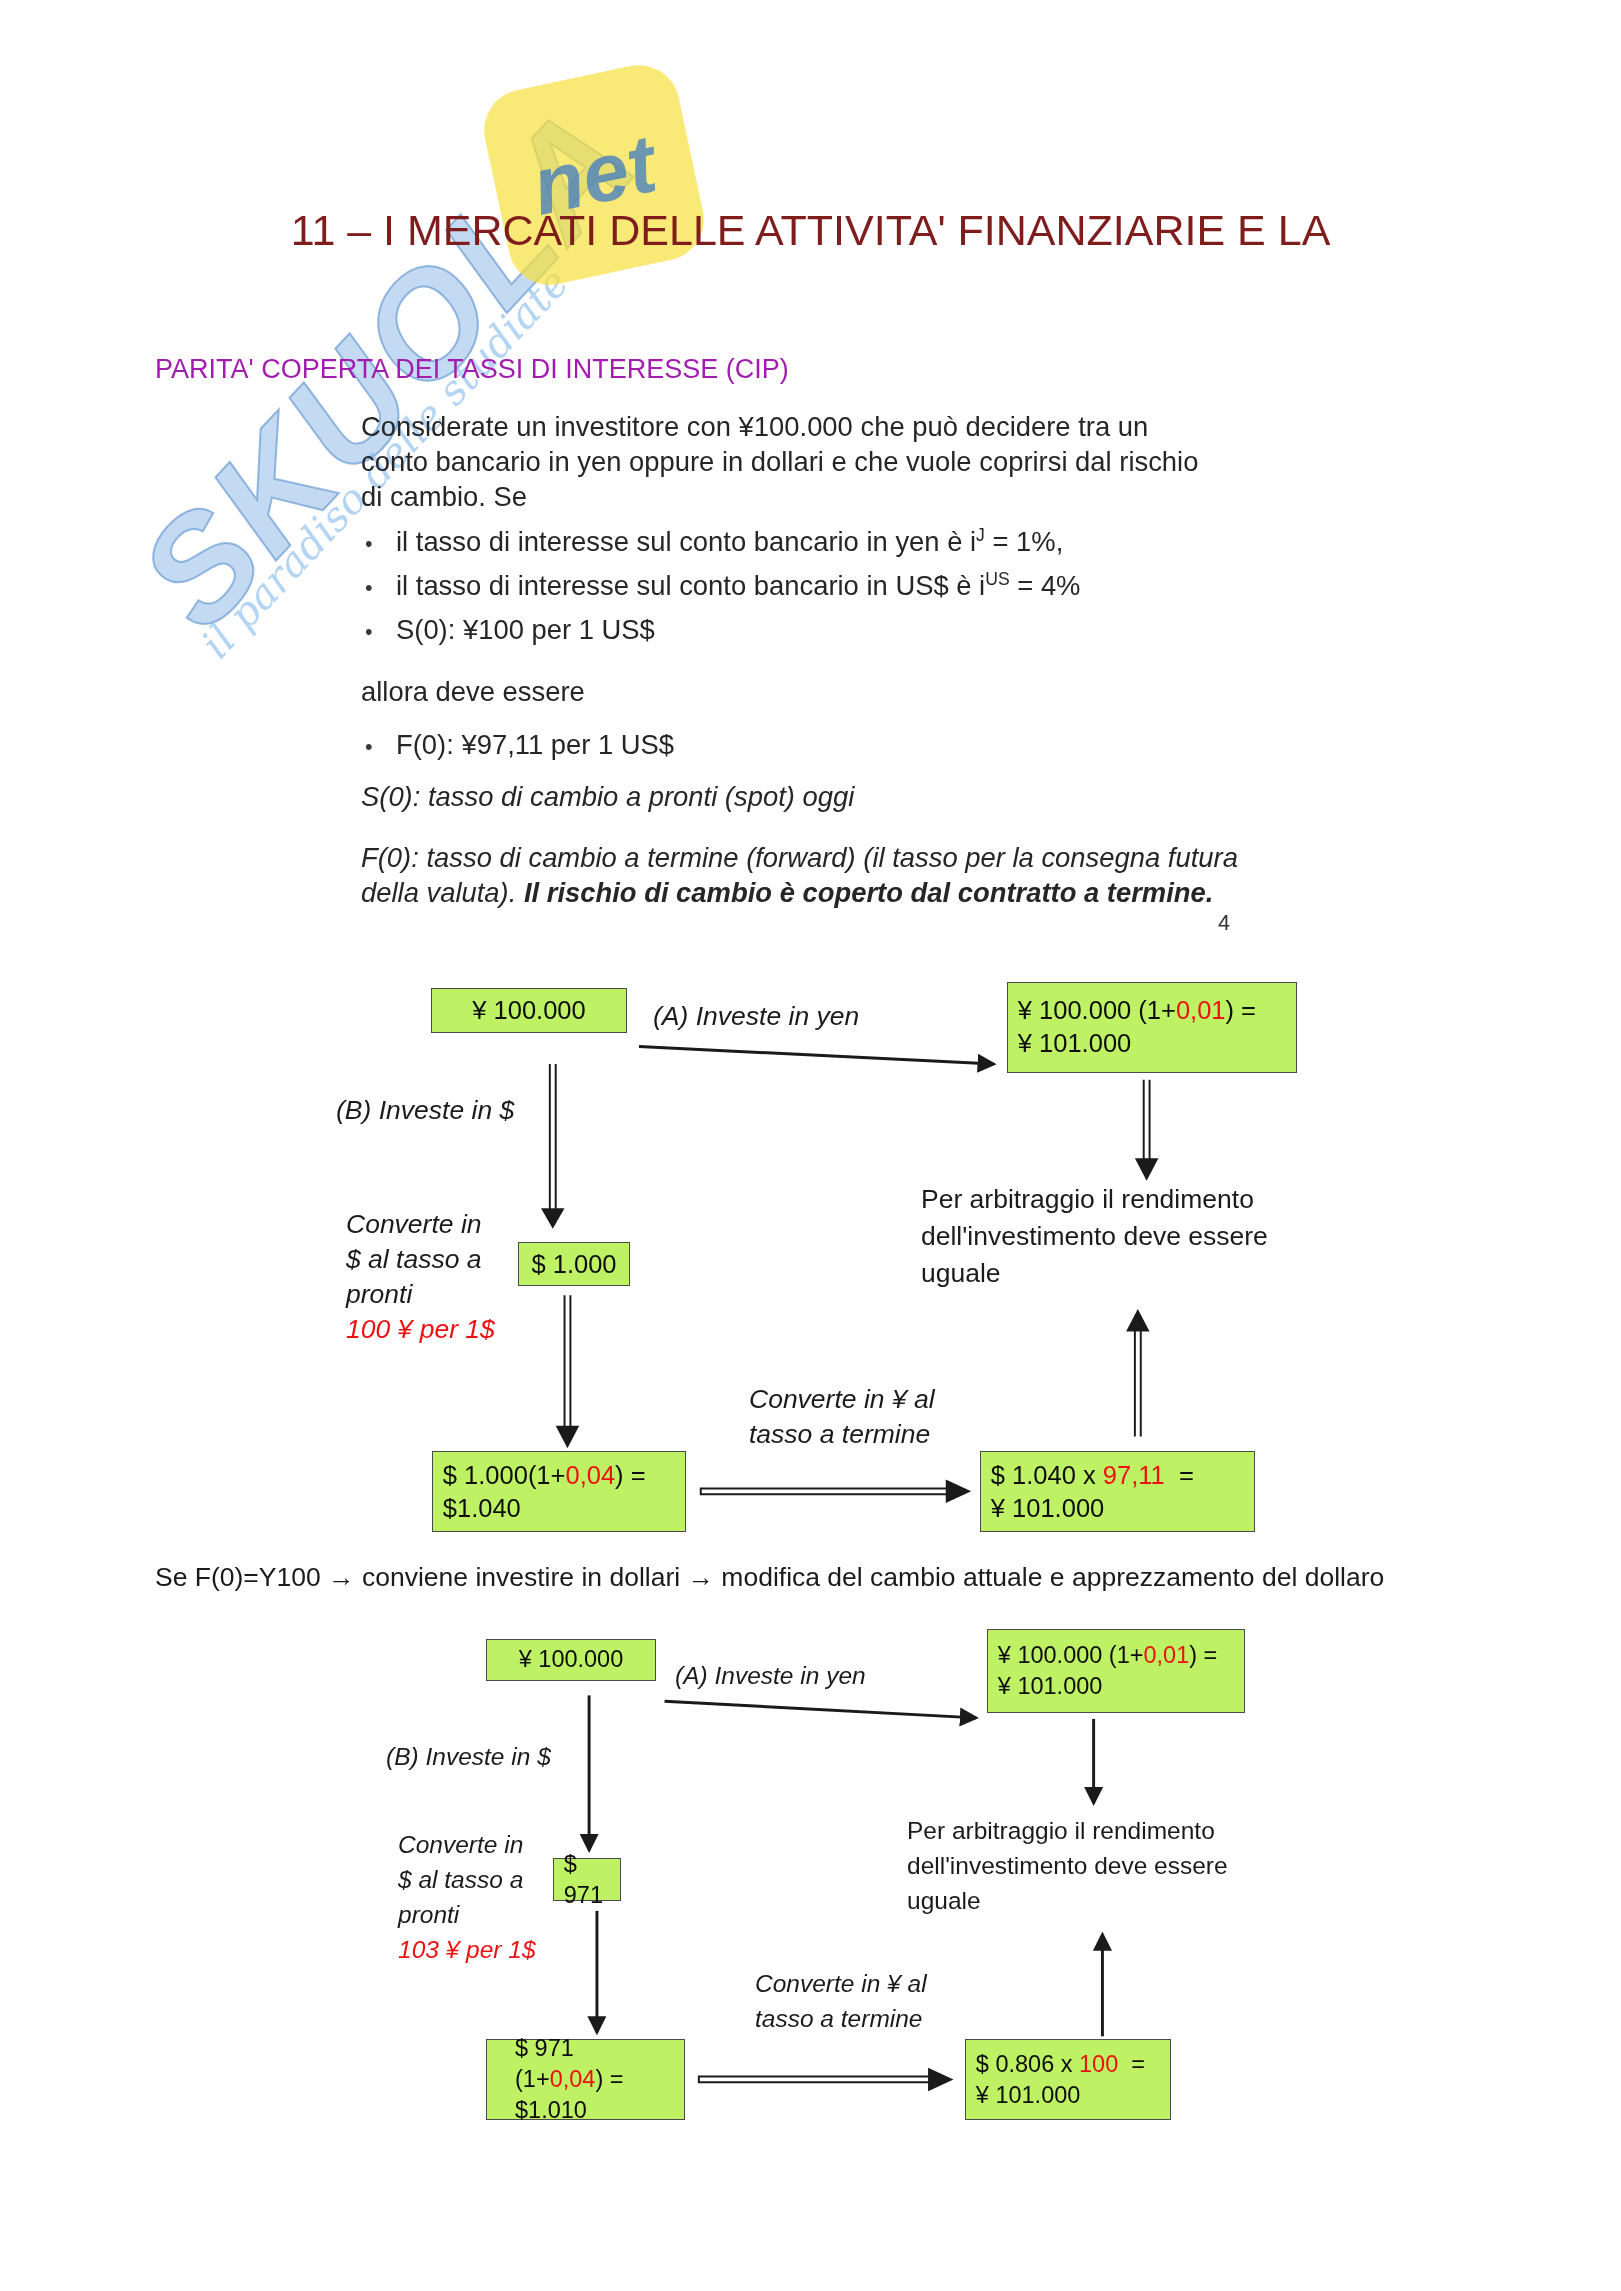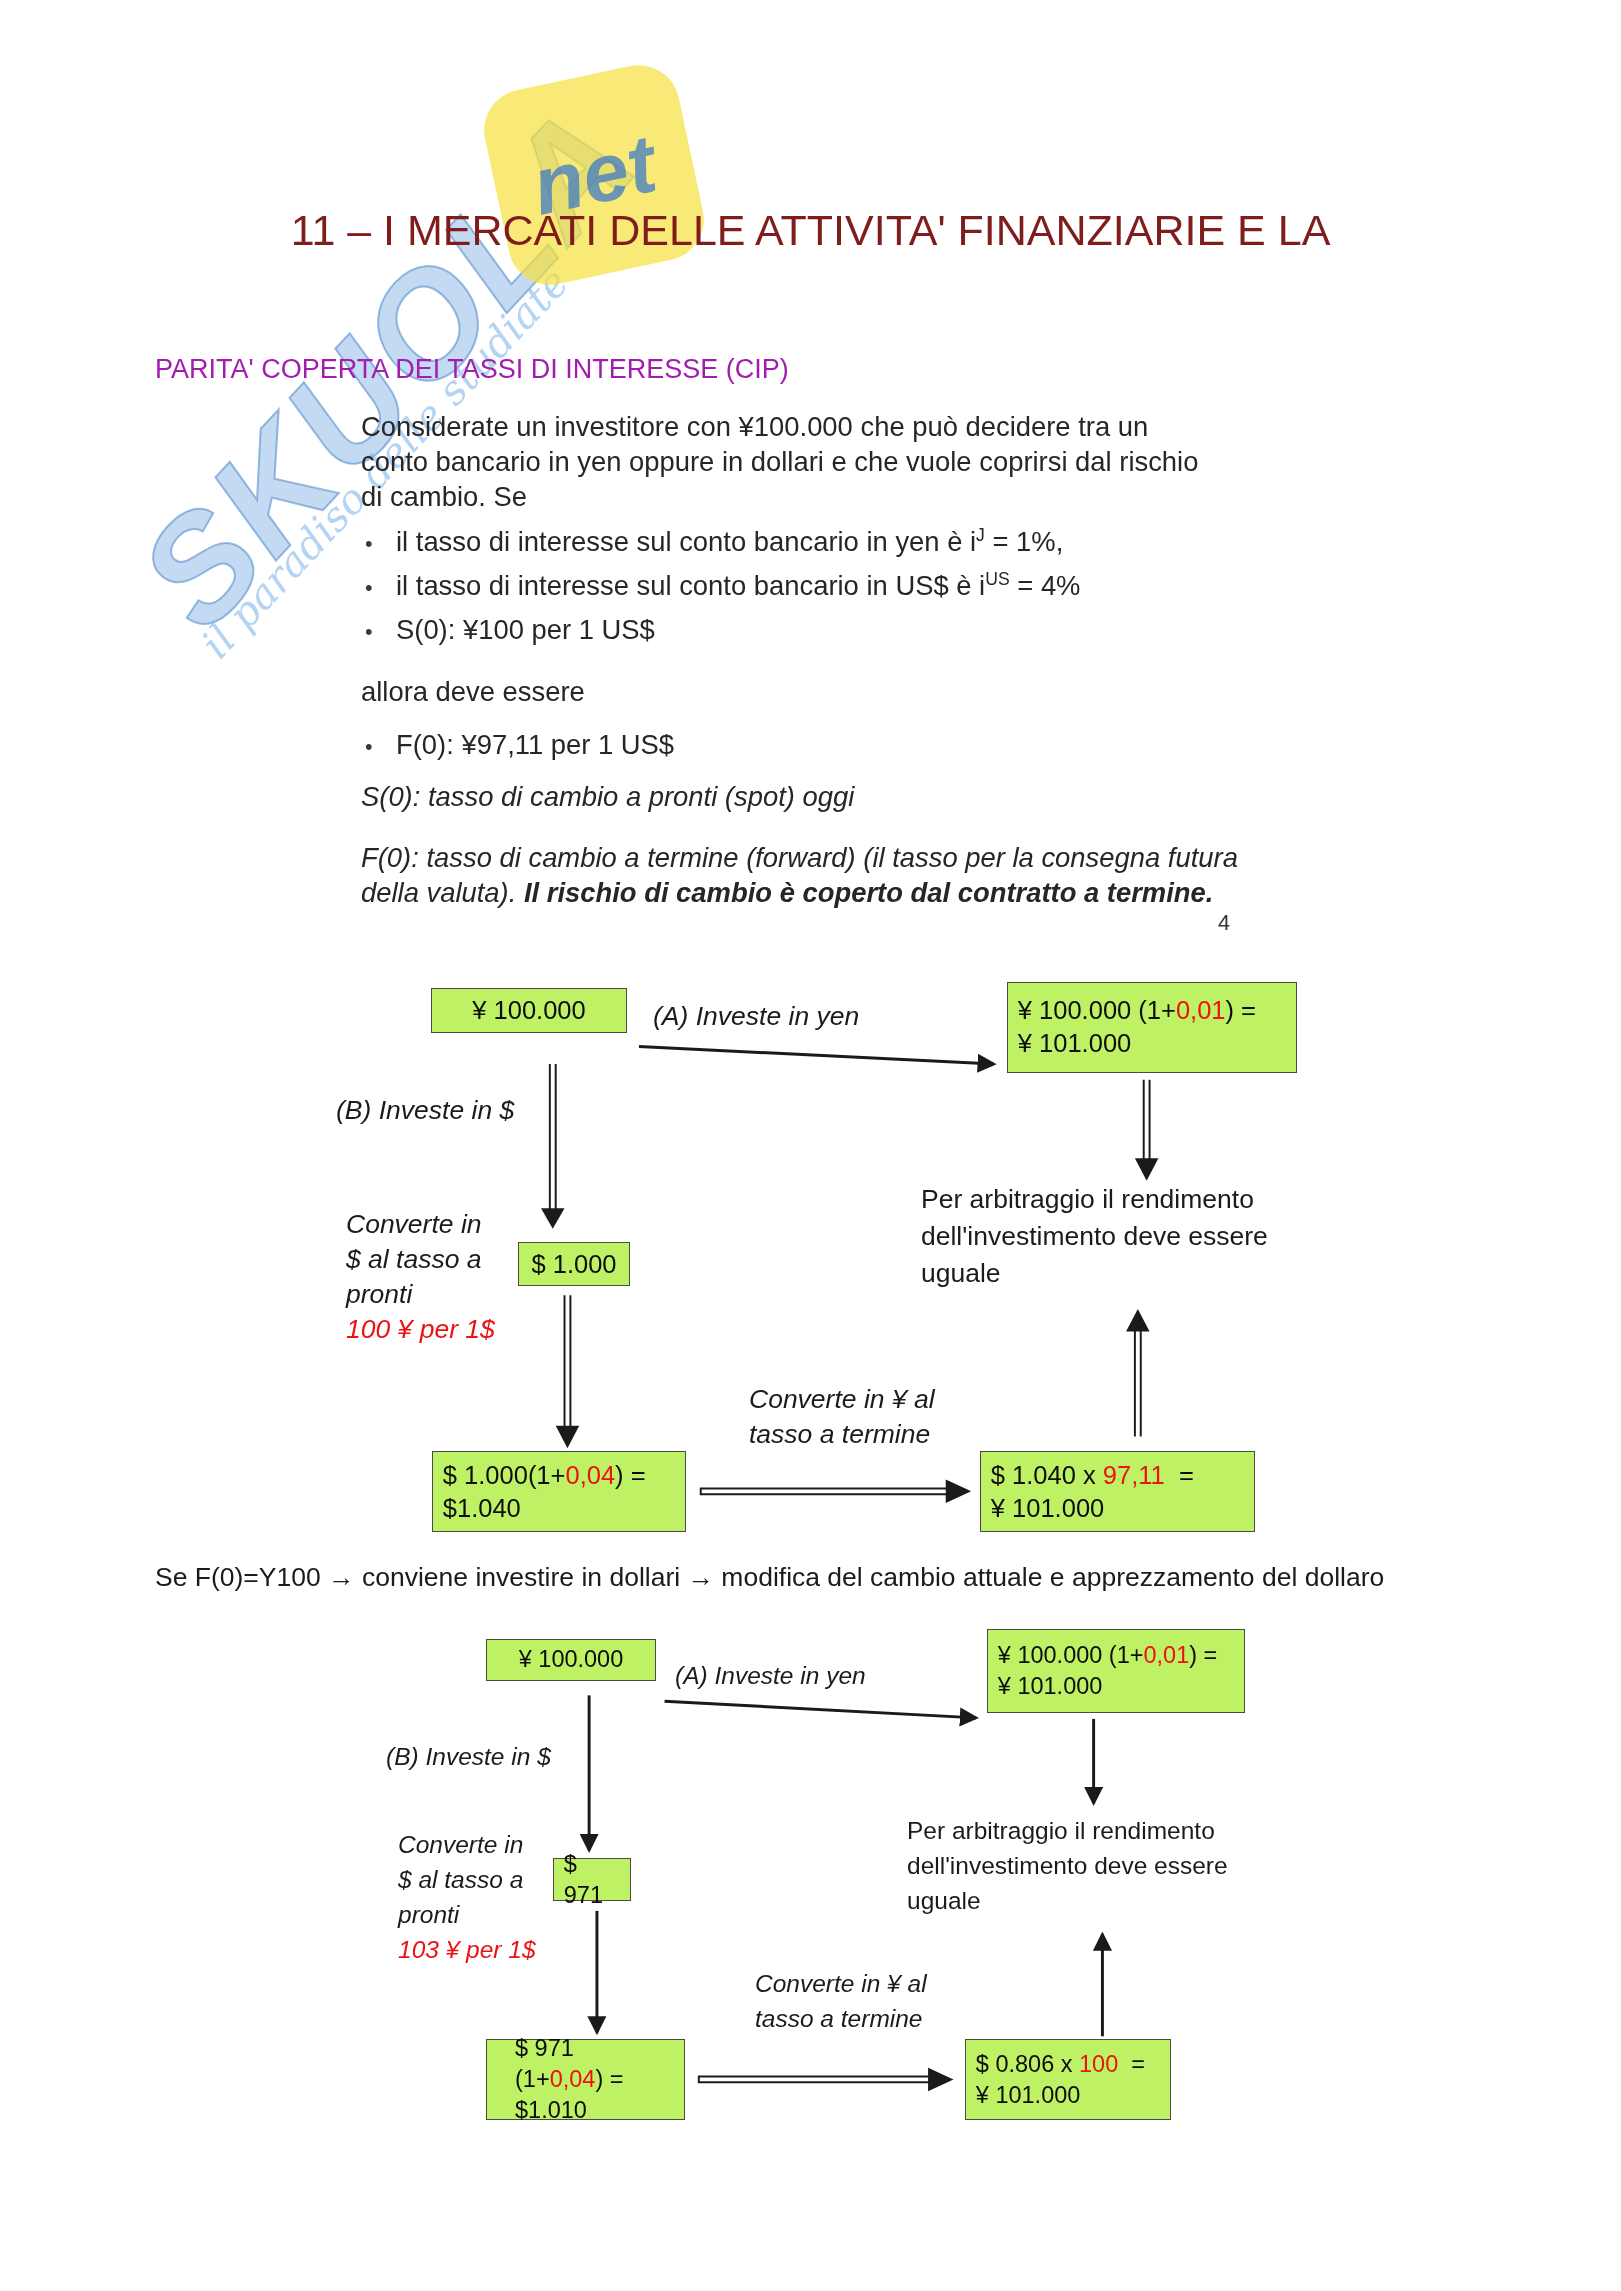--- a/index.html
+++ b/index.html
@@ -211,21 +211,21 @@
     </div>
     <div class="lbl" style="left:386px;top:122px;">(B) Investe in $</div>
 
     <div class="lbl" style="left:398px;top:210px;">
       <div>Converte in</div>
       <div>$ al tasso a</div>
       <div>pronti</div>
       <div class="redlbl">103 ¥ per 1$</div>
     </div>
 
-    <div class="gbox center" style="left:553px;top:241px;width:78px;height:43px;">
+    <div class="gbox center" style="left:553px;top:241px;width:68px;height:43px;">
       <span>$ 971</span>
     </div>
 
     <div class="plain" style="left:907px;top:196px;">
       <div>Per arbitraggio il rendimento</div>
       <div>dell'investimento deve essere</div>
       <div>uguale</div>
     </div>
 
     <div class="lbl" style="left:755px;top:349px;">

